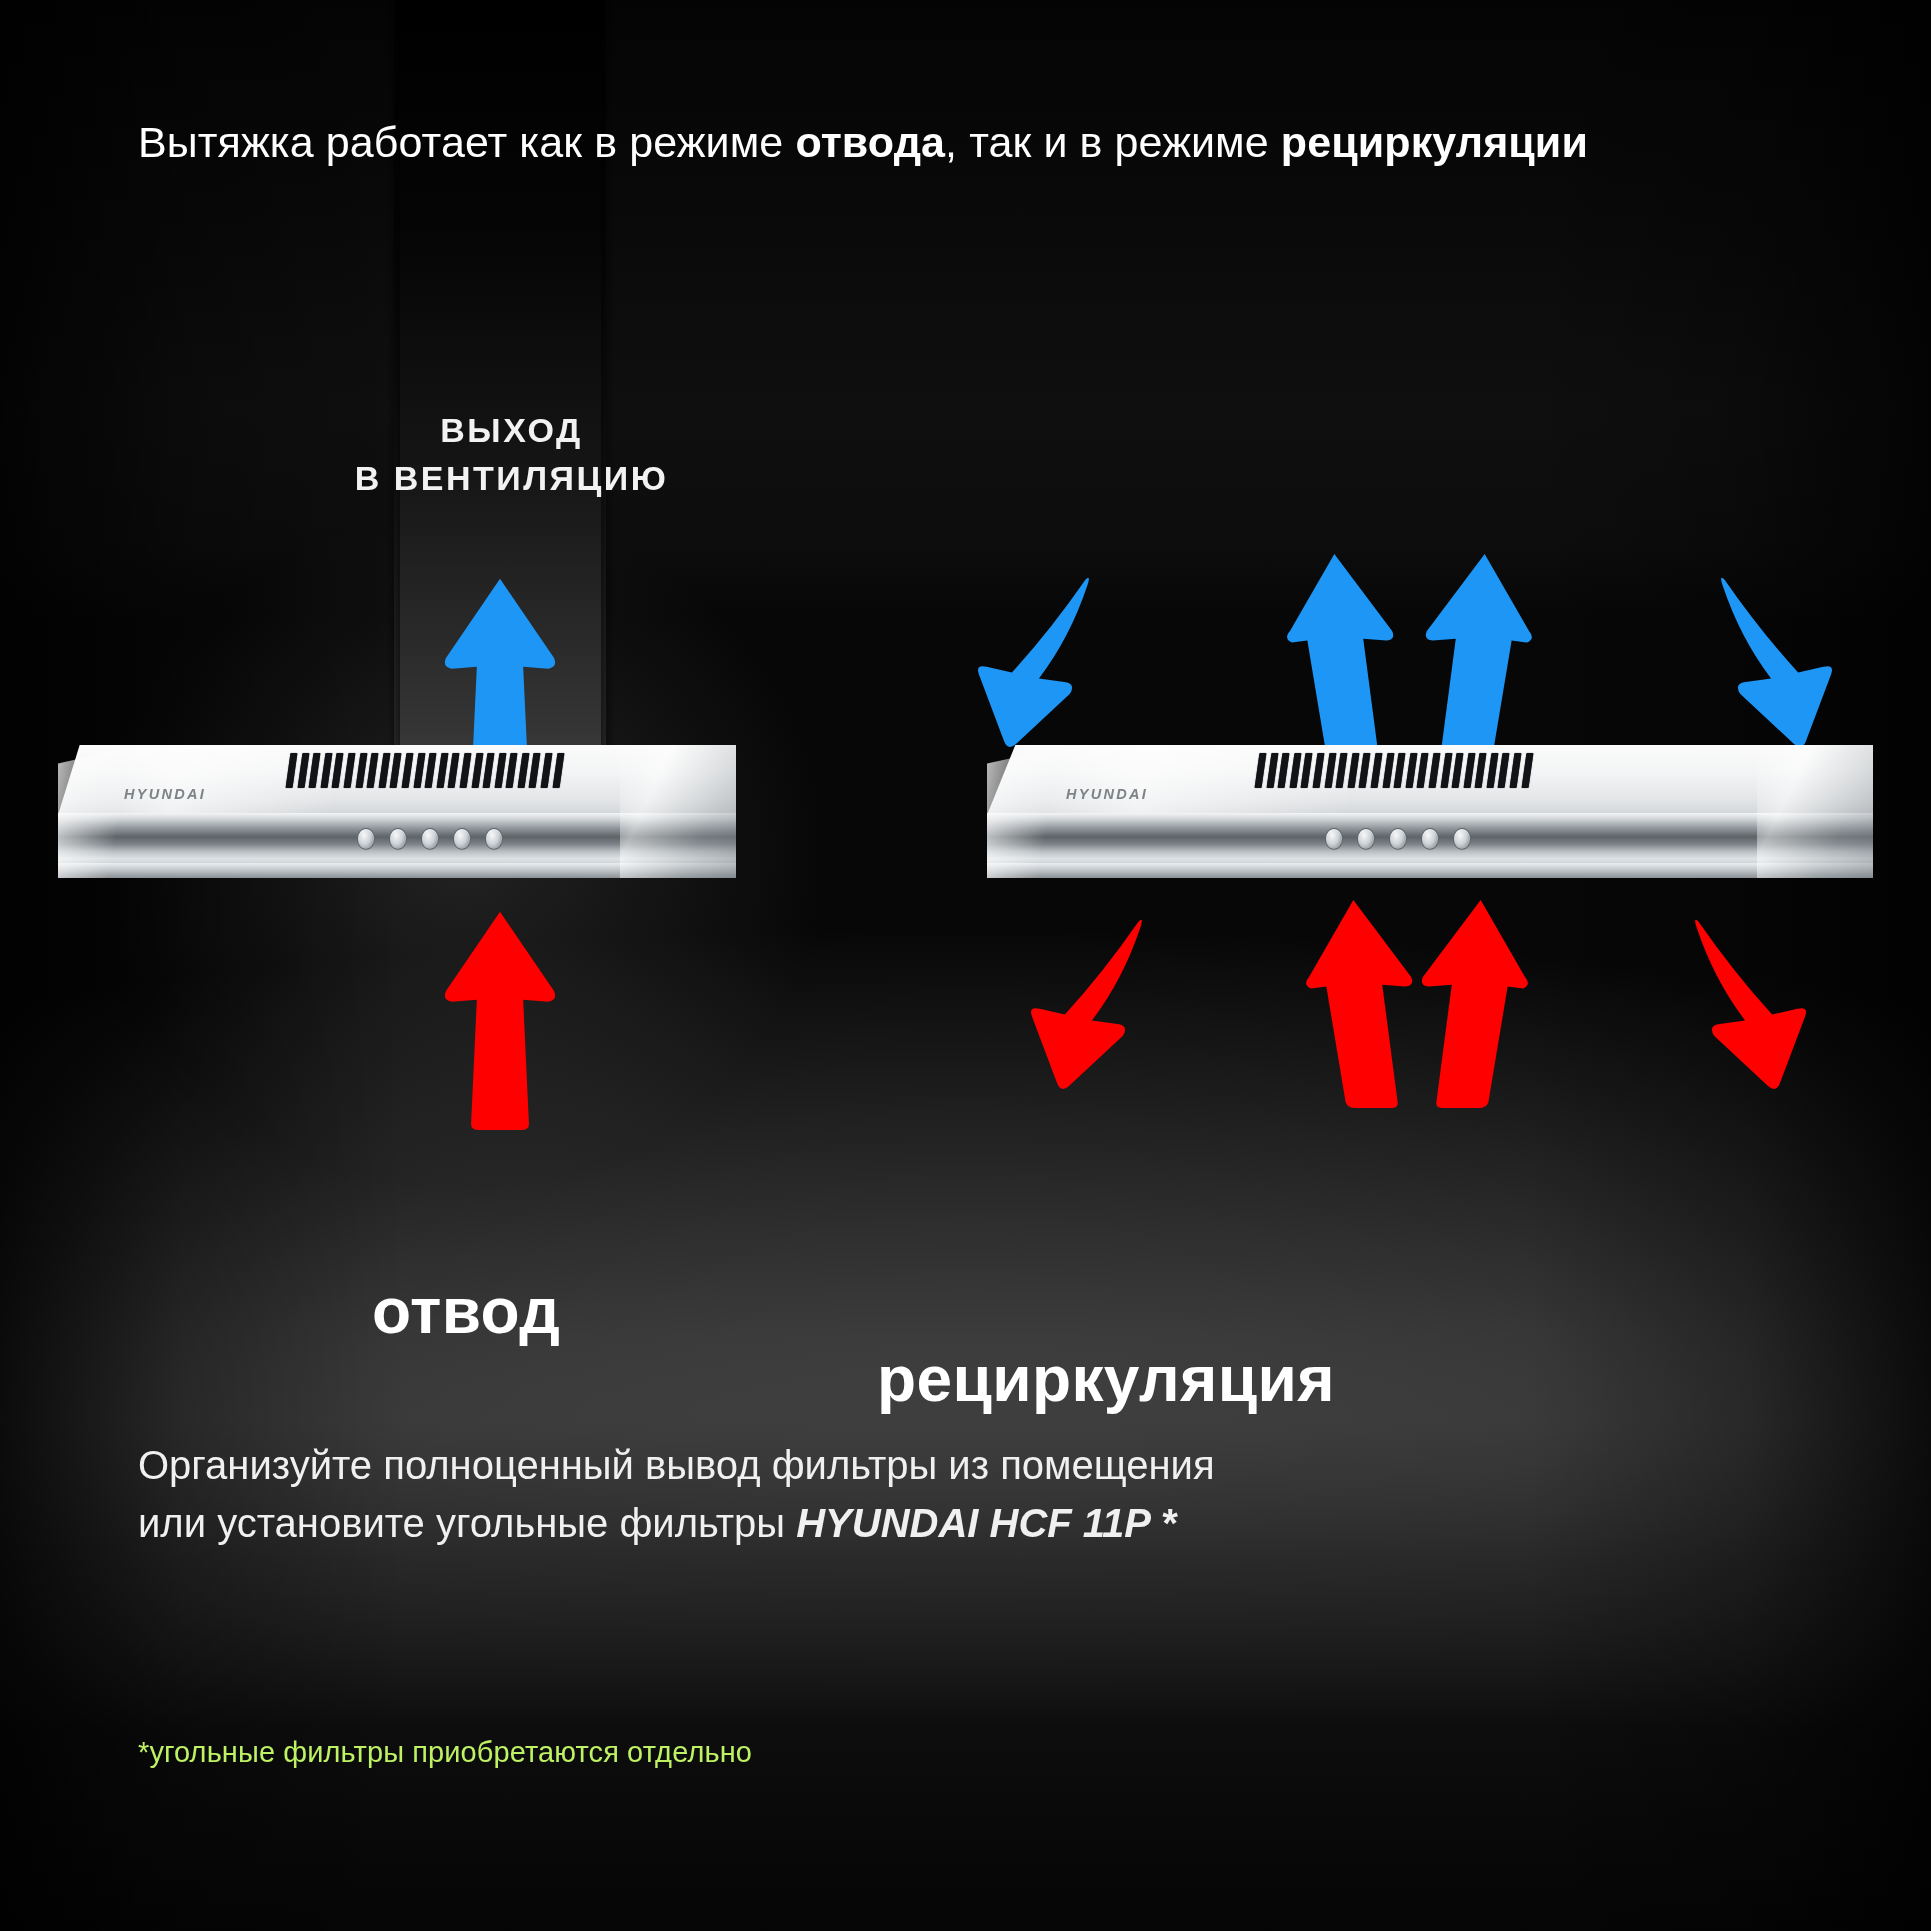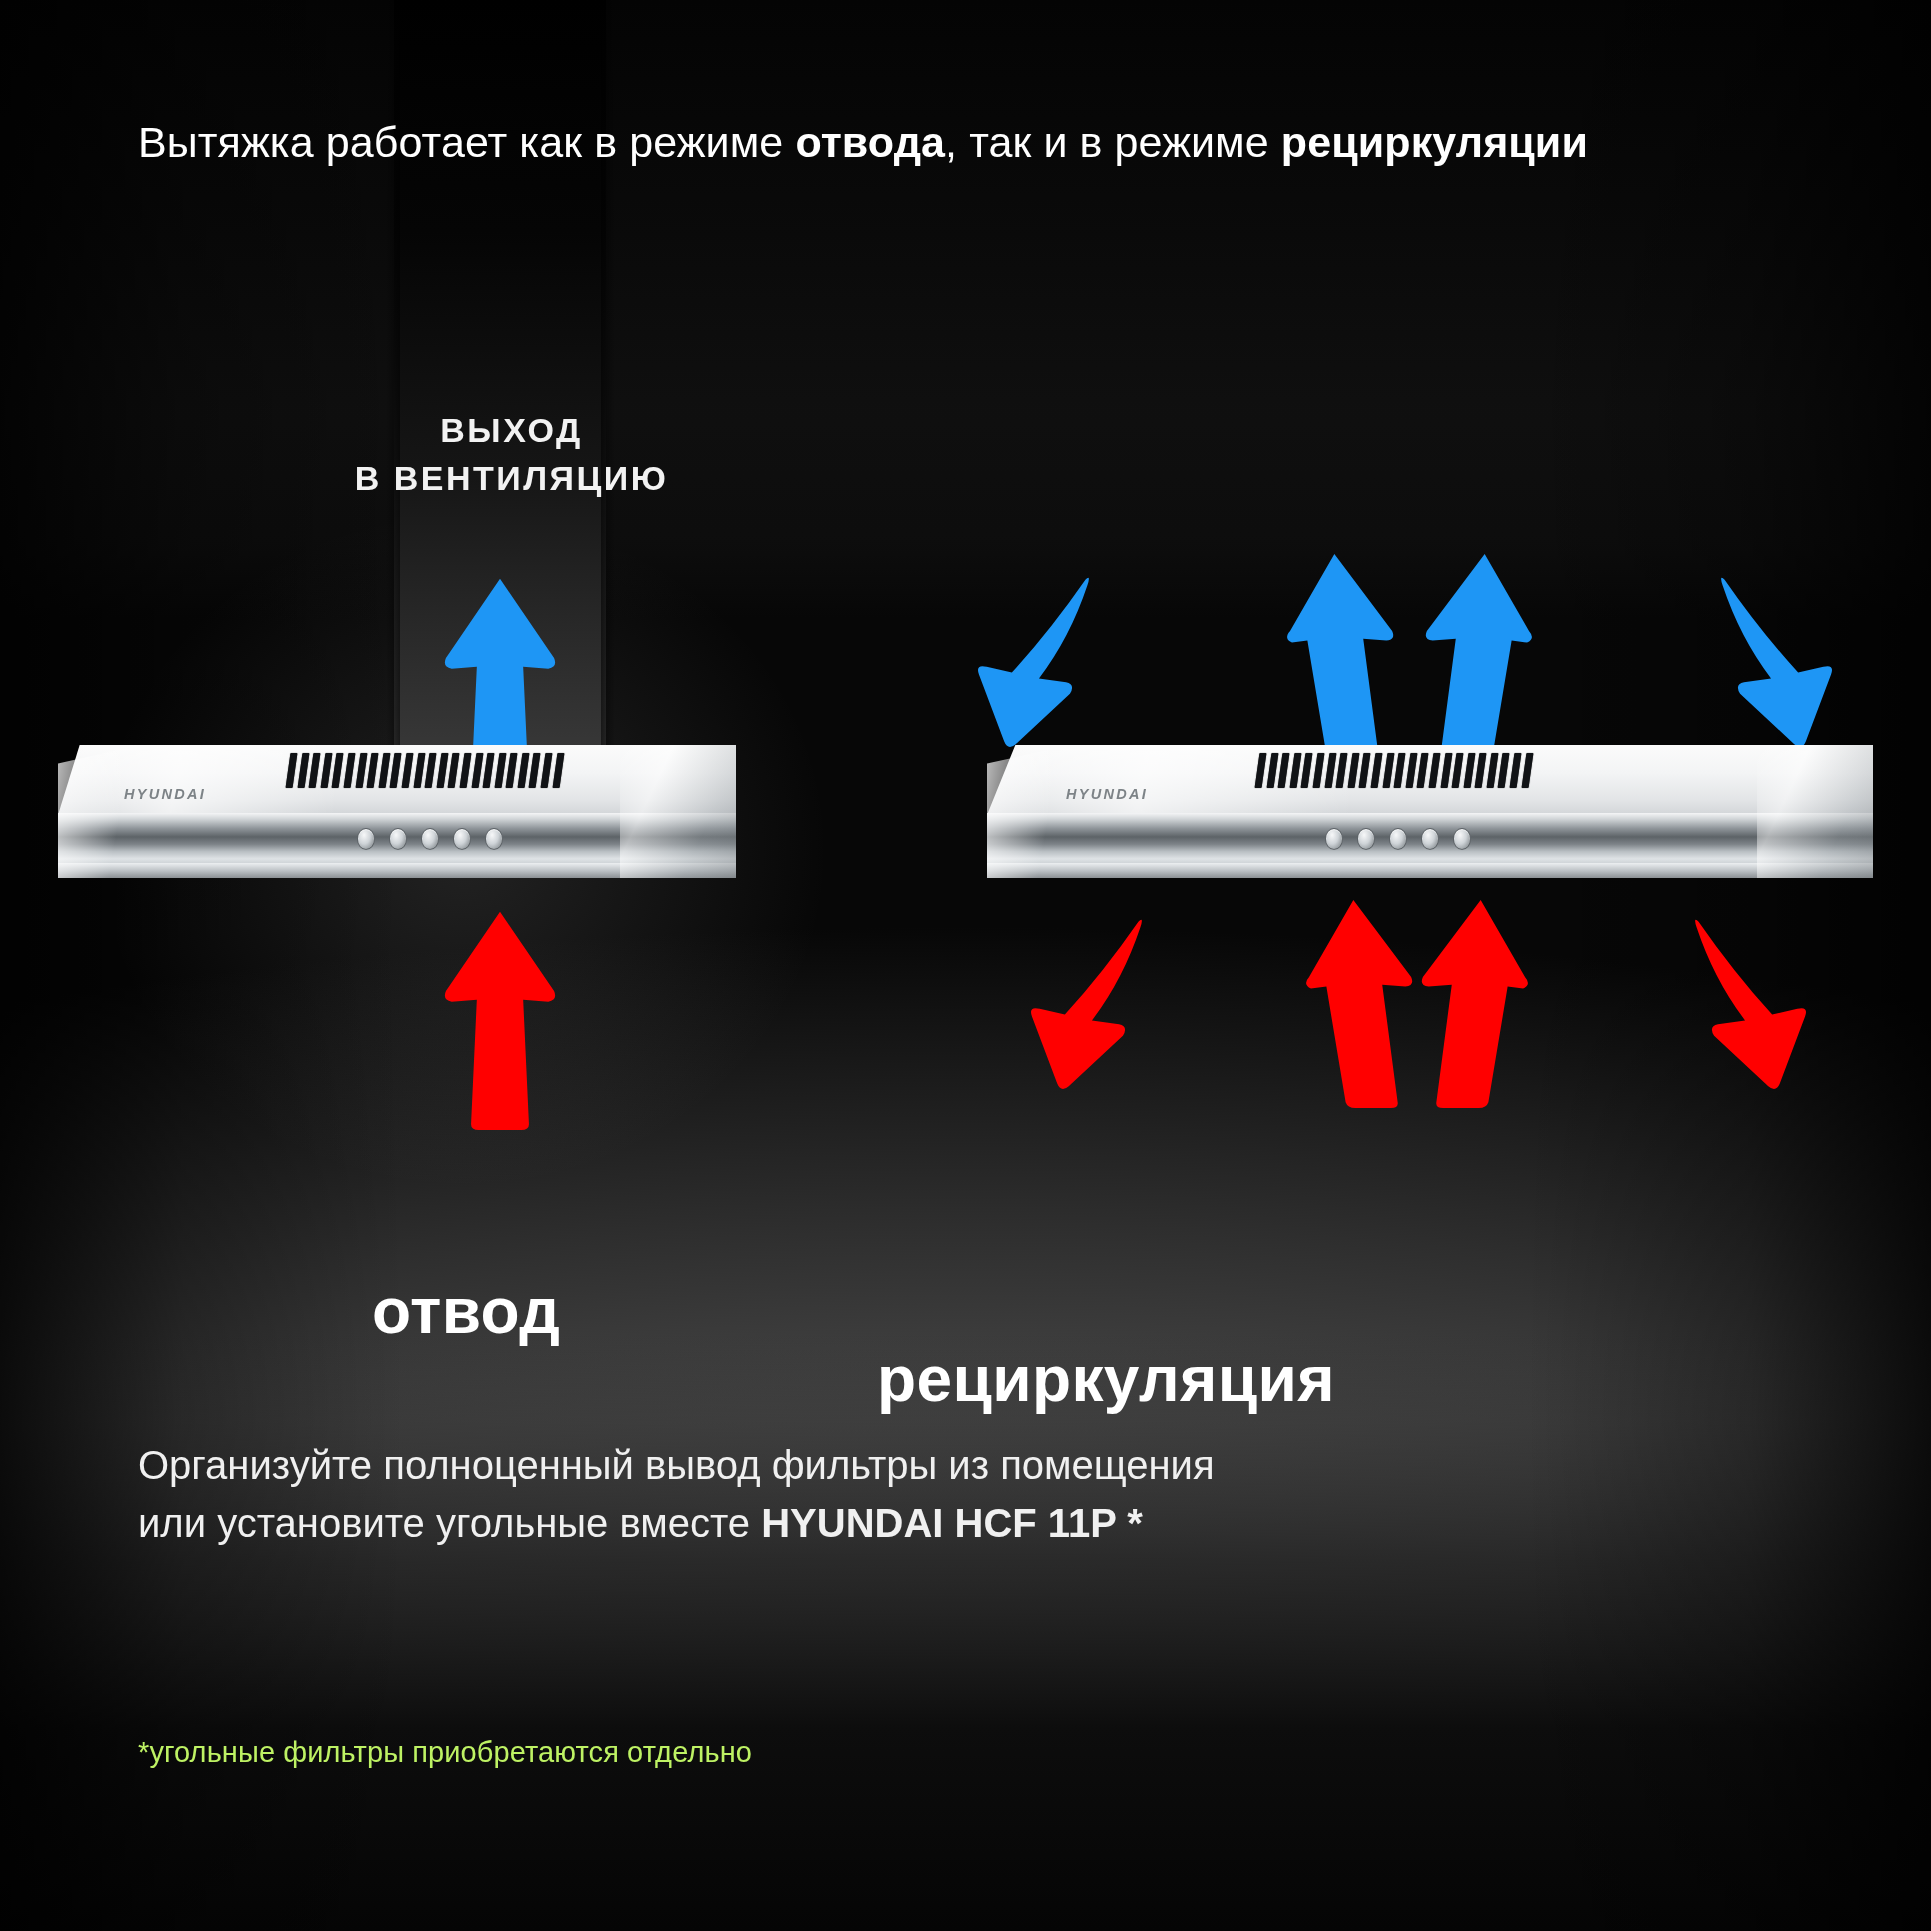--- a/index.html
+++ b/index.html
@@ -98,21 +98,21 @@
 
   .body-copy {
     position: absolute;
     left: 138px; top: 1436px;
     width: 1622px;
     color: #f0f0f0;
     font-size: 40px;
     line-height: 1.46;
     font-weight: 400;
   }
-  .body-copy b { font-weight: 700; }
+  .body-copy b { font-weight: 700; font-style: italic; }
 
   .footnote {
     position: absolute;
     left: 138px; top: 1736px;
     color: #bef264;
     font-size: 29px;
     font-weight: 400;
     letter-spacing: 0.1px;
   }
 
@@ -392,19 +392,19 @@
       <span class="btn"></span>
       <span class="btn"></span>
     </div>
   </div>
 
   <div class="mode-label left">отвод</div>
   <div class="mode-label right">рециркуляция</div>
 
   <div class="body-copy">
     <div>Организуйте полноценный вывод фильтры из помещения</div>
-    <div><span>или установите угольные вместе </span><b>HYUNDAI HCF 11P *</b></div>
+    <div><span>или установите угольные фильтры </span><b>HYUNDAI HCF 11P *</b></div>
   </div>
 
   <div class="footnote">*угольные фильтры приобретаются отдельно</div>
 
 </div>
 
 
 </body></html>

